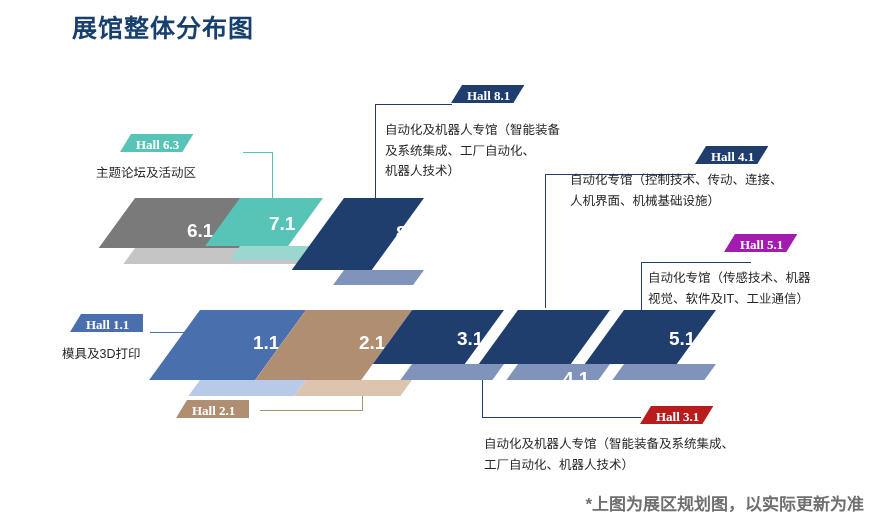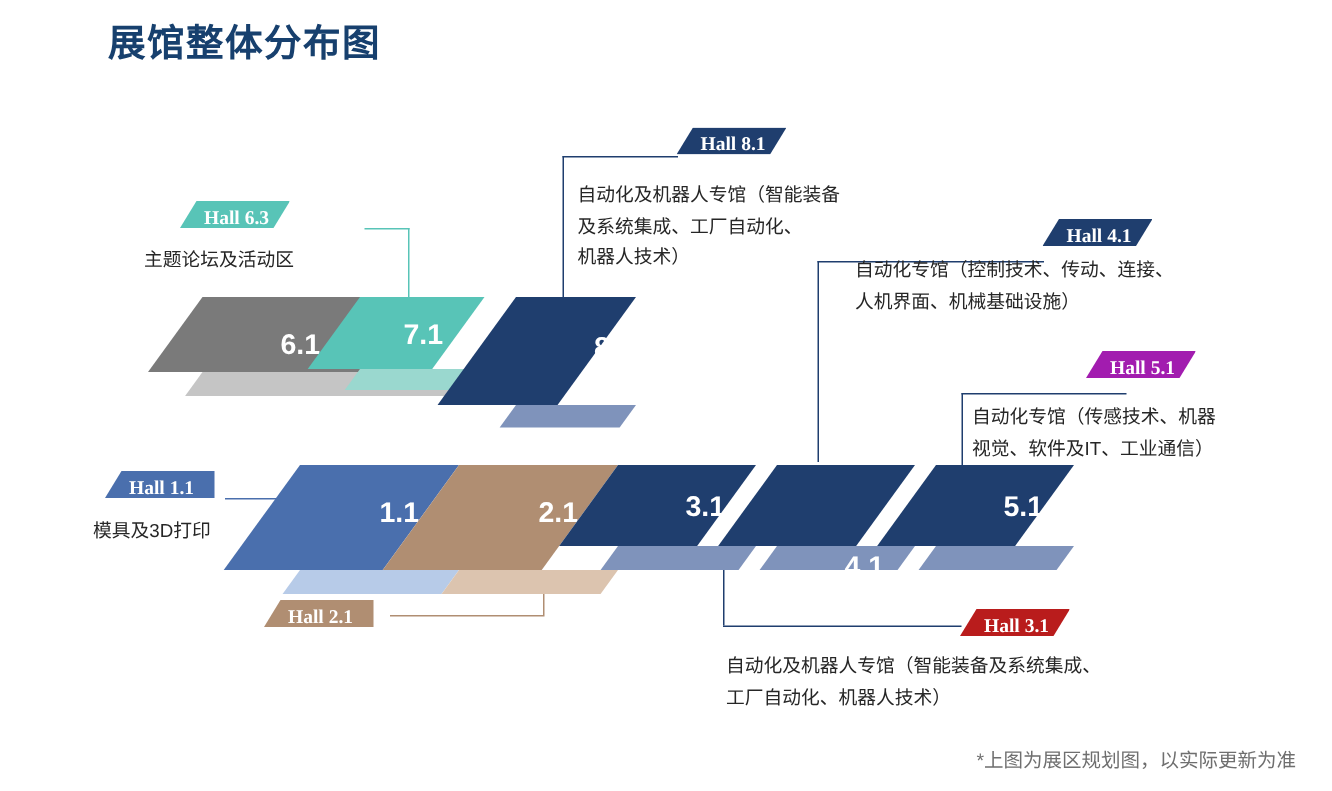--- a/index.html
+++ b/index.html
@@ -28,23 +28,24 @@
     letter-spacing: 1px;
     color: #17406e;
     white-space: nowrap;
   }
 
   
   #footnote {
     position: absolute;
     right: 24px;
     bottom: 12px;
-    font-size: 13px;
+    font-size: 17px;
     color: #6f6f6f;
     white-space: nowrap;
+    font-weight: bold;
   }
 
   
   .slab {
     position: absolute;
     width: 0;
     height: 0;
   }
   .slab .top {
     position: absolute;

